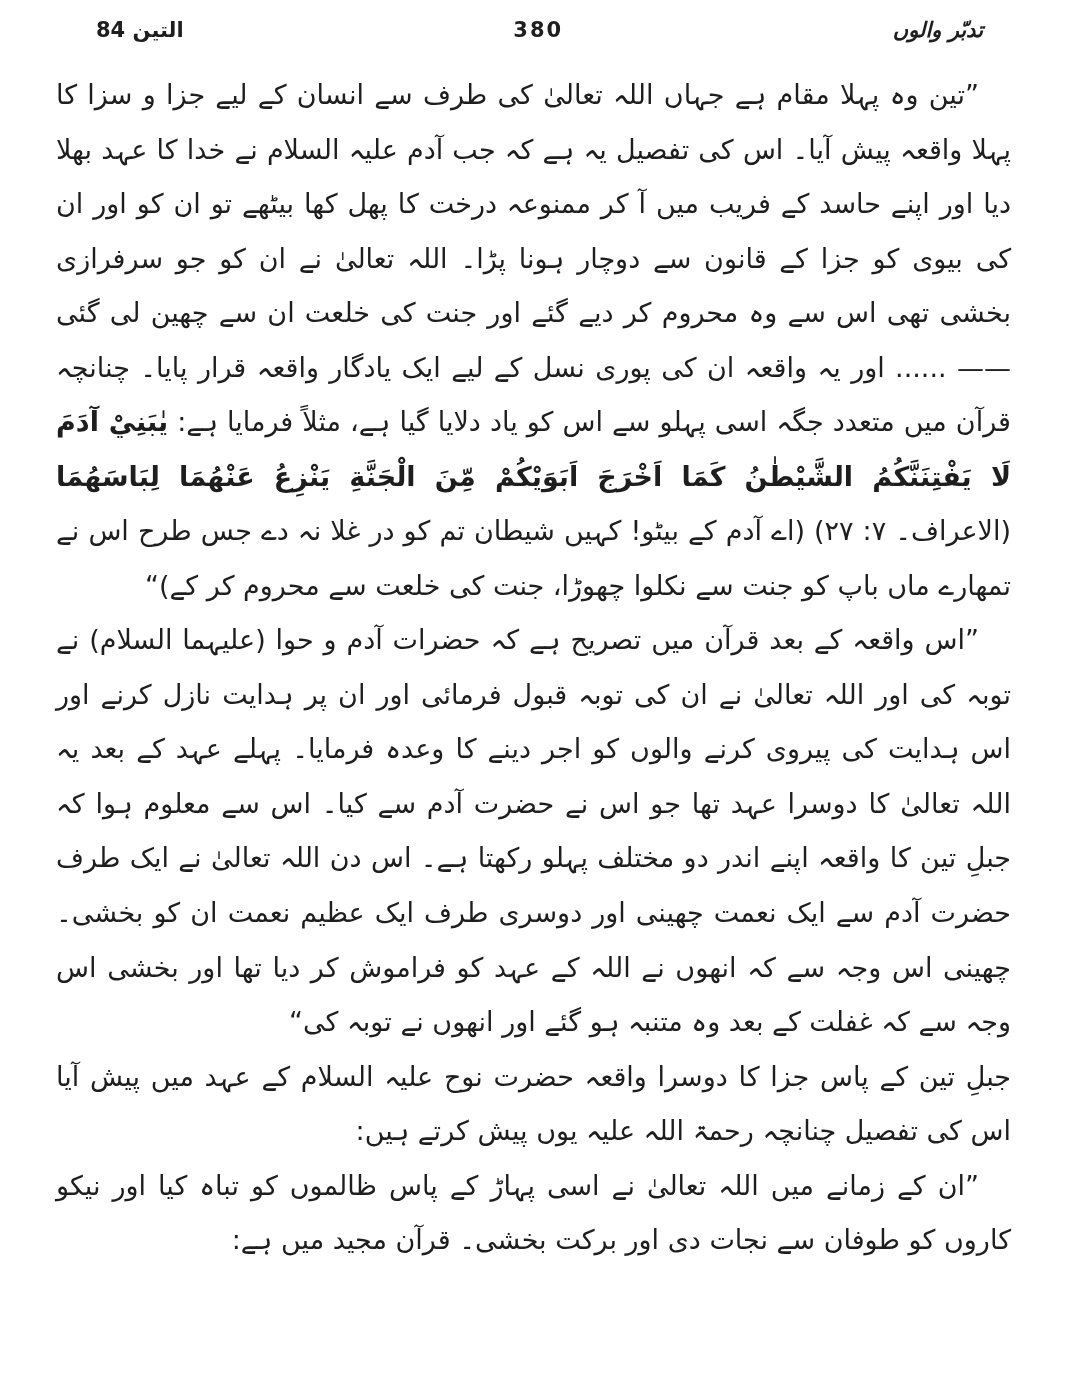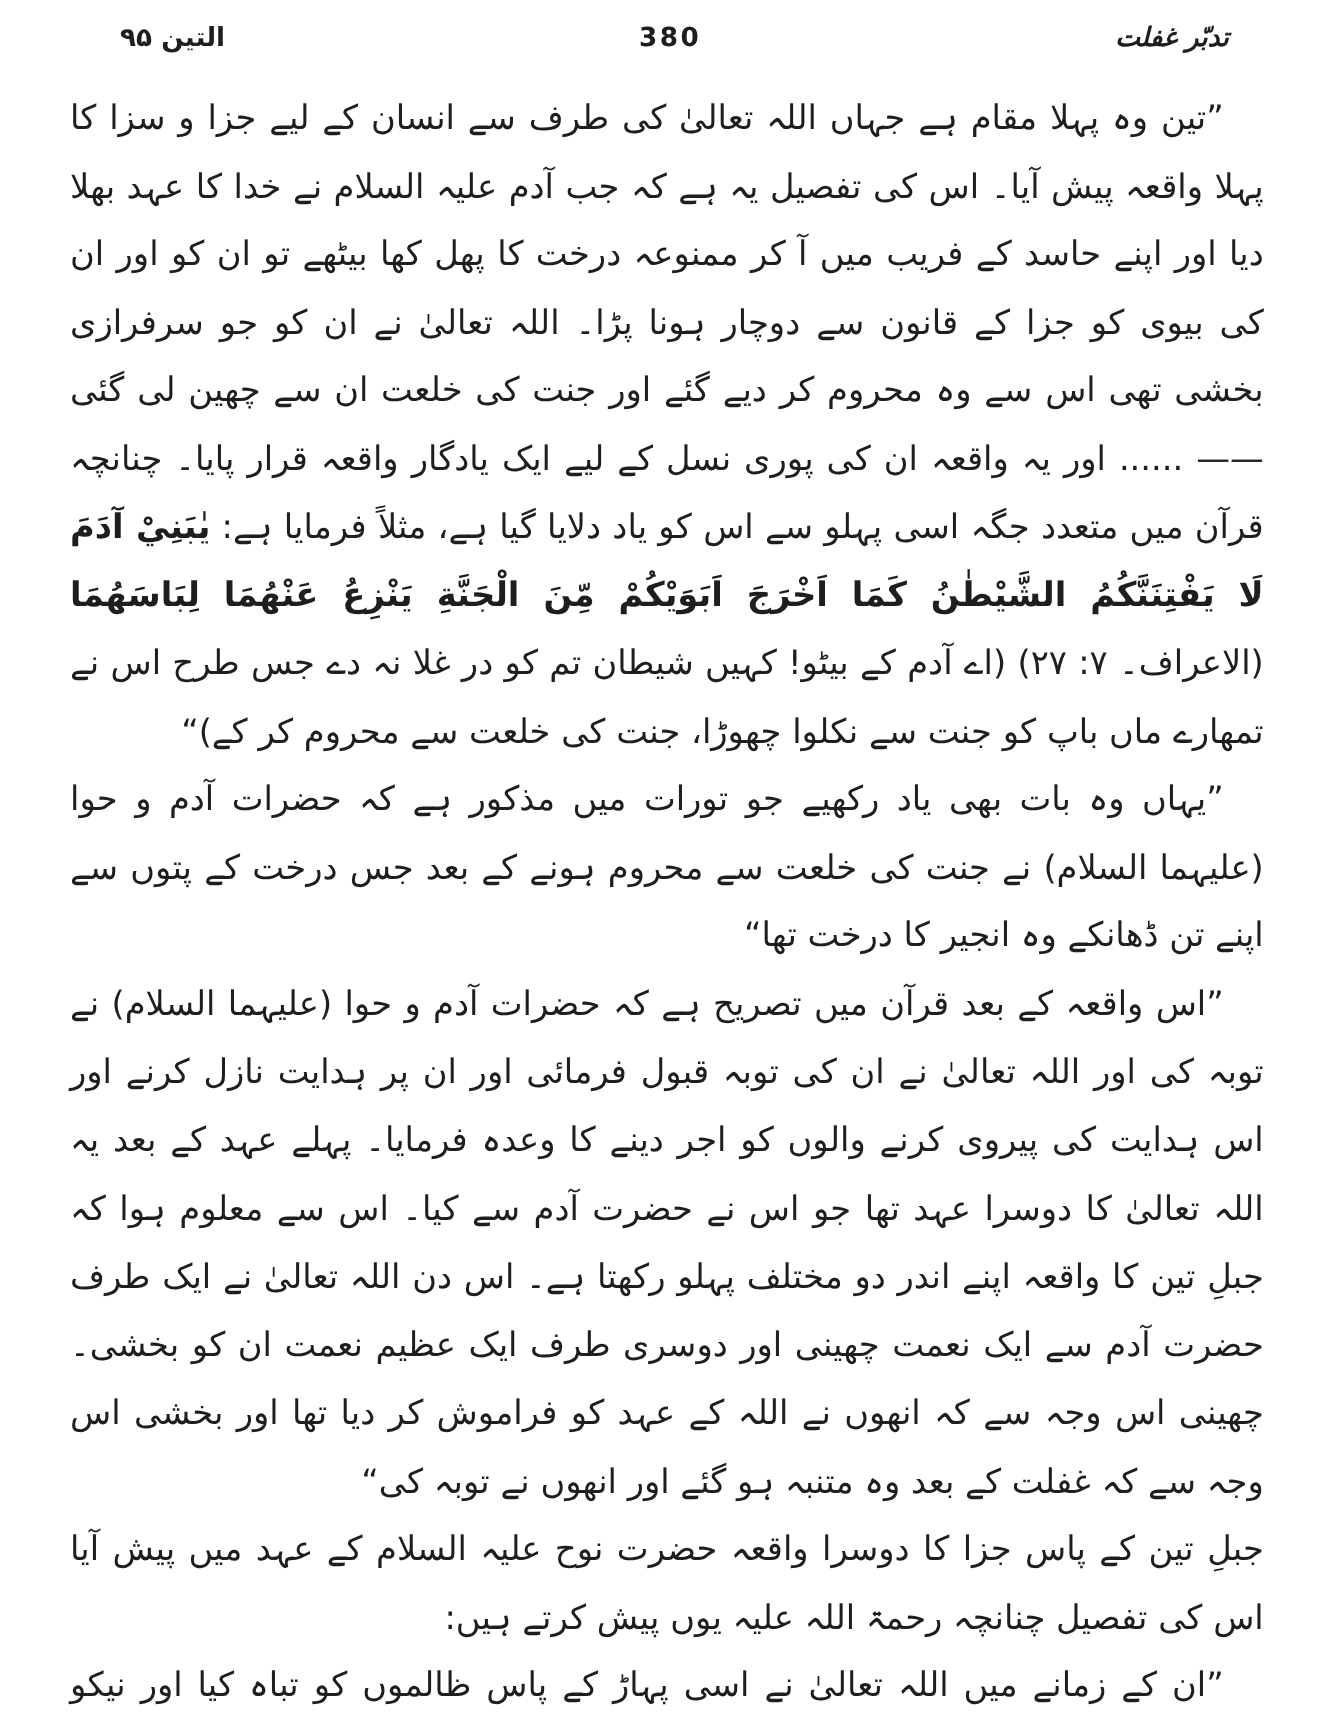--- a/index.html
+++ b/index.html
@@ -39,27 +39,26 @@
   p.para.indent { text-indent: 32px; }
   .seg-urdu  { font-weight: normal; }
   .seg-quran { font-weight: bold; }
 </style>
 </head>
 <body>
 
 <div class="page">
 
   <div class="header">
-    <span class="h-title">تدبّر غفلت</span>
+    <span class="h-title">تدبّر والوں</span>
     <span class="h-num">380</span>
-    <span class="h-surah">التین ۹۵</span>
+    <span class="h-surah">التین 84</span>
   </div>
 
   <div class="body-text">
     <p class="para indent"><span class="seg-urdu">”تین وہ پہلا مقام ہے جہاں اللہ تعالیٰ کی طرف سے انسان کے لیے جزا و سزا کا پہلا واقعہ پیش آیا۔ اس کی تفصیل یہ ہے کہ جب آدم علیہ السلام نے خدا کا عہد بھلا دیا اور اپنے حاسد کے فریب میں آ کر ممنوعہ درخت کا پھل کھا بیٹھے تو ان کو اور ان کی بیوی کو جزا کے قانون سے دوچار ہونا پڑا۔ اللہ تعالیٰ نے ان کو جو سرفرازی بخشی تھی اس سے وہ محروم کر دیے گئے اور جنت کی خلعت ان سے چھین لی گئی —— ...... اور یہ واقعہ ان کی پوری نسل کے لیے ایک یادگار واقعہ قرار پایا۔ چنانچہ قرآن میں متعدد جگہ اسی پہلو سے اس کو یاد دلایا گیا ہے، مثلاً فرمایا ہے: </span><span class="seg-quran">يٰبَنِيْ آدَمَ لَا يَفْتِنَنَّكُمُ الشَّيْطٰنُ كَمَا اَخْرَجَ اَبَوَيْكُمْ مِّنَ الْجَنَّةِ يَنْزِعُ عَنْهُمَا لِبَاسَهُمَا</span><span class="seg-urdu"> (الاعراف۔ ۷: ۲۷) (اے آدم کے بیٹو! کہیں شیطان تم کو در غلا نہ دے جس طرح اس نے تمھارے ماں باپ کو جنت سے نکلوا چھوڑا، جنت کی خلعت سے محروم کر کے)“</span></p>
-    <p class="para indent"><span class="seg-urdu">”یہاں وہ بات بھی یاد رکھیے جو تورات میں مذکور ہے کہ حضرات آدم و حوا (علیہما السلام) نے جنت کی خلعت سے محروم ہونے کے بعد جس درخت کے پتوں سے اپنے تن ڈھانکے وہ انجیر کا درخت تھا“</span></p>
     <p class="para indent"><span class="seg-urdu">”اس واقعہ کے بعد قرآن میں تصریح ہے کہ حضرات آدم و حوا (علیہما السلام) نے توبہ کی اور اللہ تعالیٰ نے ان کی توبہ قبول فرمائی اور ان پر ہدایت نازل کرنے اور اس ہدایت کی پیروی کرنے والوں کو اجر دینے کا وعدہ فرمایا۔ پہلے عہد کے بعد یہ اللہ تعالیٰ کا دوسرا عہد تھا جو اس نے حضرت آدم سے کیا۔ اس سے معلوم ہوا کہ جبلِ تین کا واقعہ اپنے اندر دو مختلف پہلو رکھتا ہے۔ اس دن اللہ تعالیٰ نے ایک طرف حضرت آدم سے ایک نعمت چھینی اور دوسری طرف ایک عظیم نعمت ان کو بخشی۔ چھینی اس وجہ سے کہ انھوں نے اللہ کے عہد کو فراموش کر دیا تھا اور بخشی اس وجہ سے کہ غفلت کے بعد وہ متنبہ ہو گئے اور انھوں نے توبہ کی“</span></p>
     <p class="para"><span class="seg-urdu">جبلِ تین کے پاس جزا کا دوسرا واقعہ حضرت نوح علیہ السلام کے عہد میں پیش آیا اس کی تفصیل چنانچہ رحمۃ اللہ علیہ یوں پیش کرتے ہیں:</span></p>
     <p class="para indent"><span class="seg-urdu">”ان کے زمانے میں اللہ تعالیٰ نے اسی پہاڑ کے پاس ظالموں کو تباہ کیا اور نیکو کاروں کو طوفان سے نجات دی اور برکت بخشی۔ قرآن مجید میں ہے:</span></p>
 
   </div>
 
 </div>
 
 </body></html>

